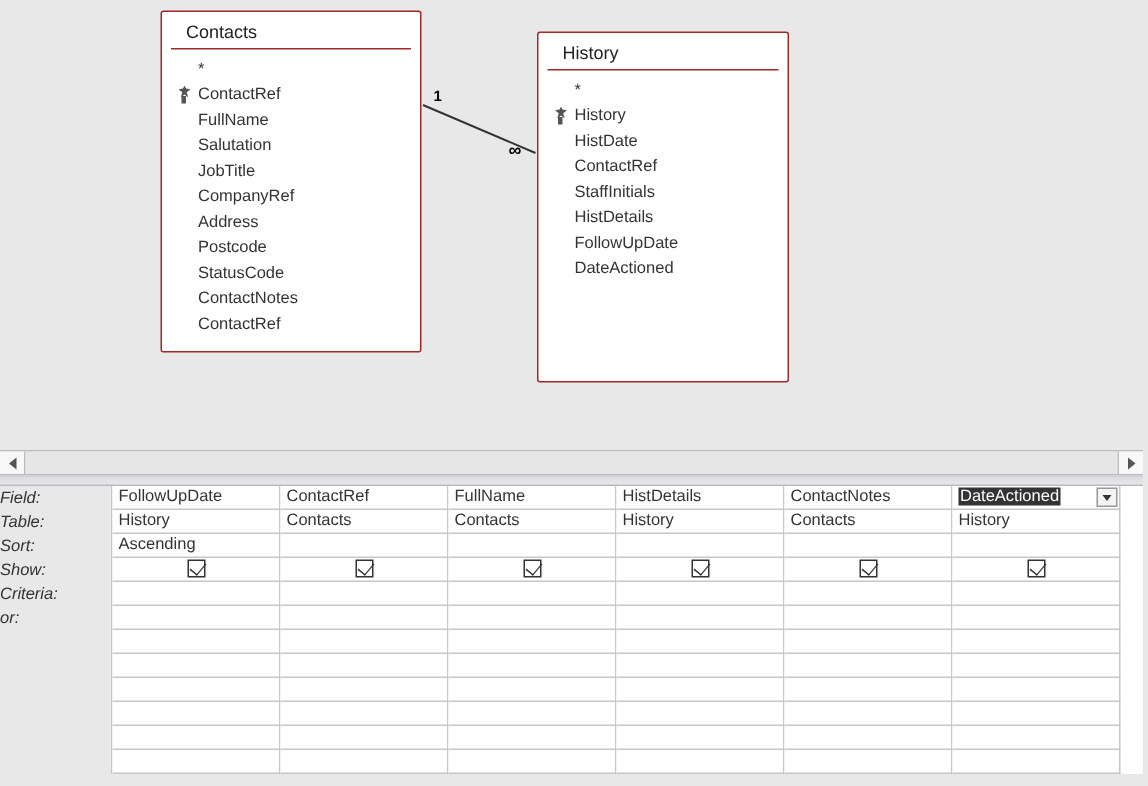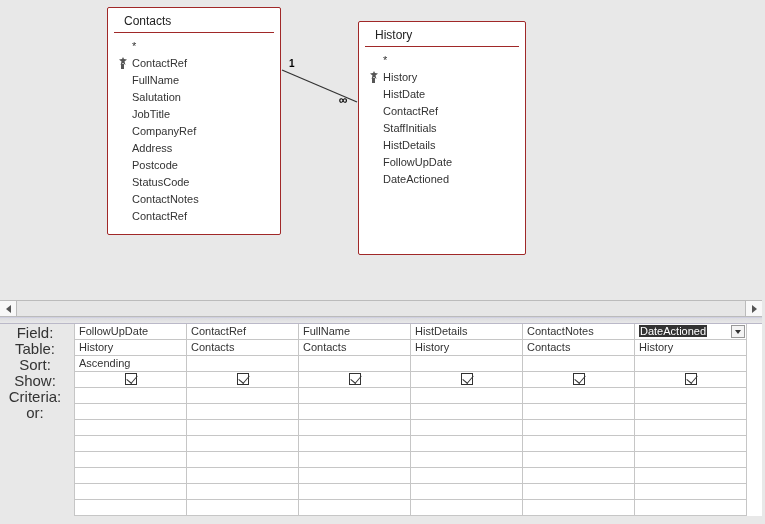--- a/index.html
+++ b/index.html
@@ -96,25 +96,26 @@
     border-top:1px solid #cfcfe0;
   }
   .grid-region {
     display: flex;
     width: 762px;
     background: #fff;
   }
   .row-labels {
     width: 74px;
     flex: none;
-    text-align: center;
+    text-align: left;
     padding-top: 1px;
-    font-size: 15px;
+    font-size: 11px;
     color: #333;
     background:#e8e8e8;
+    font-style:italic;
   }
   .row-labels div {
     height: 16px;
     line-height: 15px;
     padding-right: 4px;
   }
   .grid {
     flex: 1;
     border-left: 1px solid #c6c6c6;
   }

